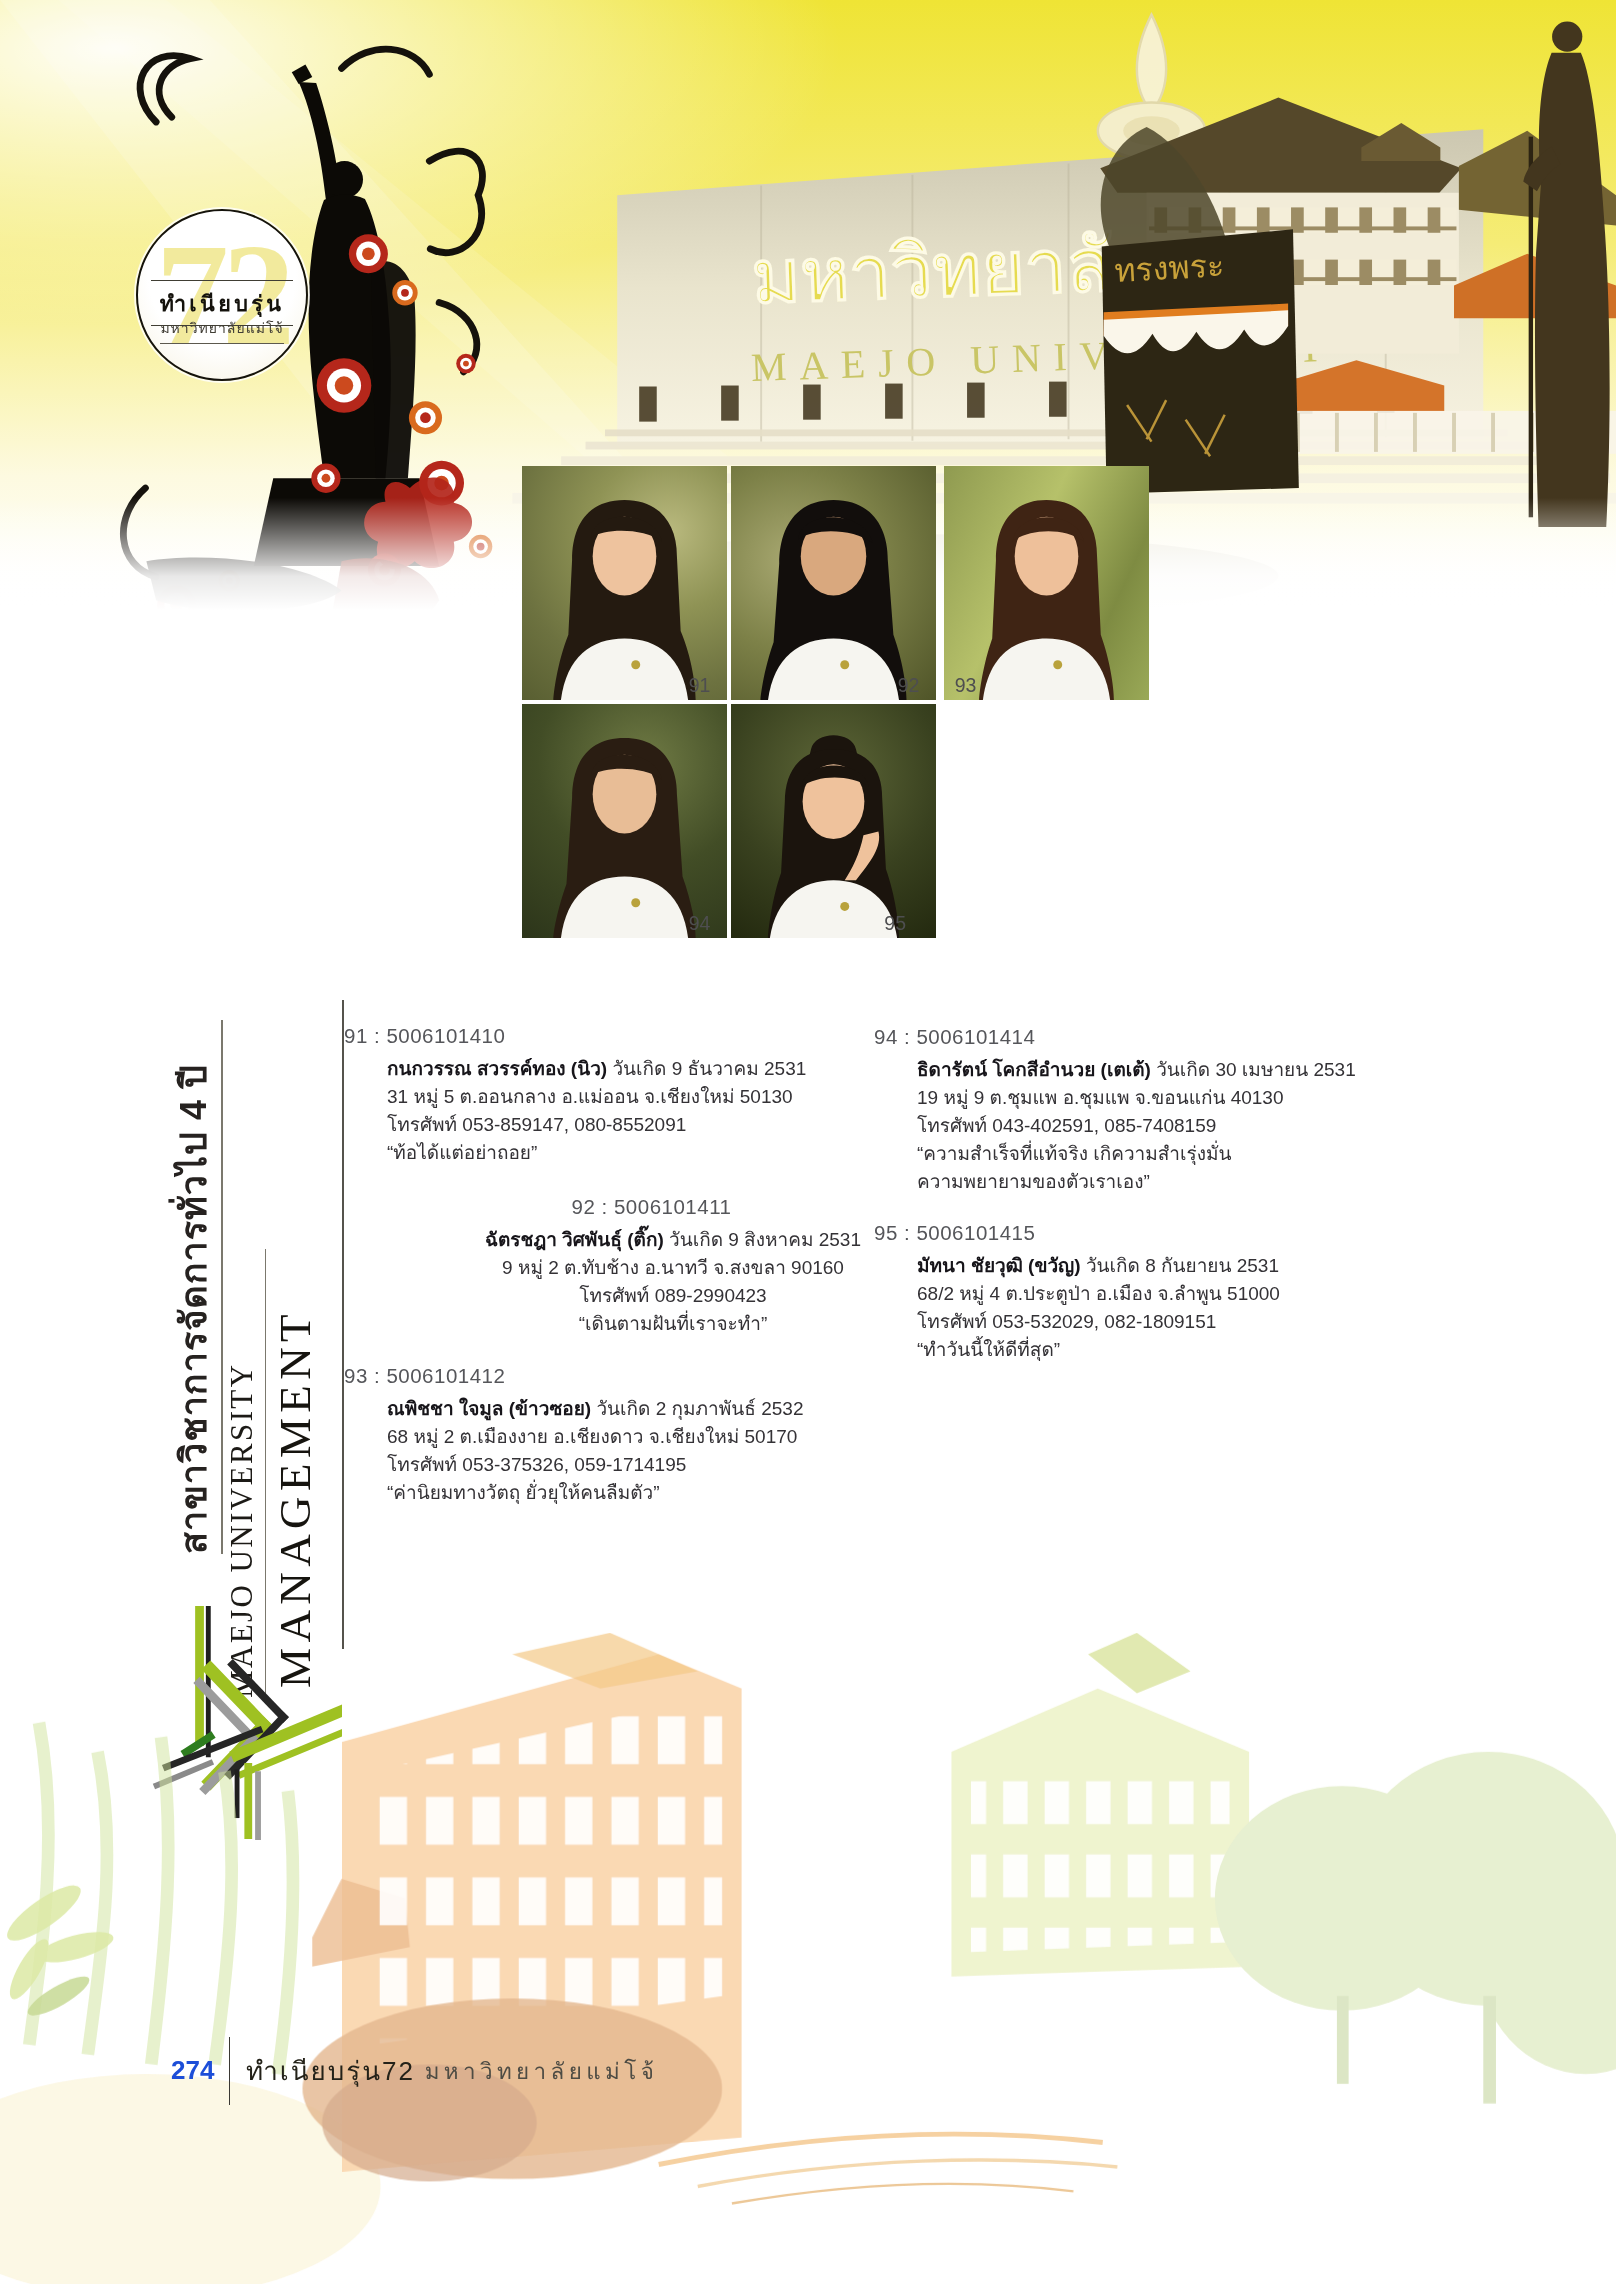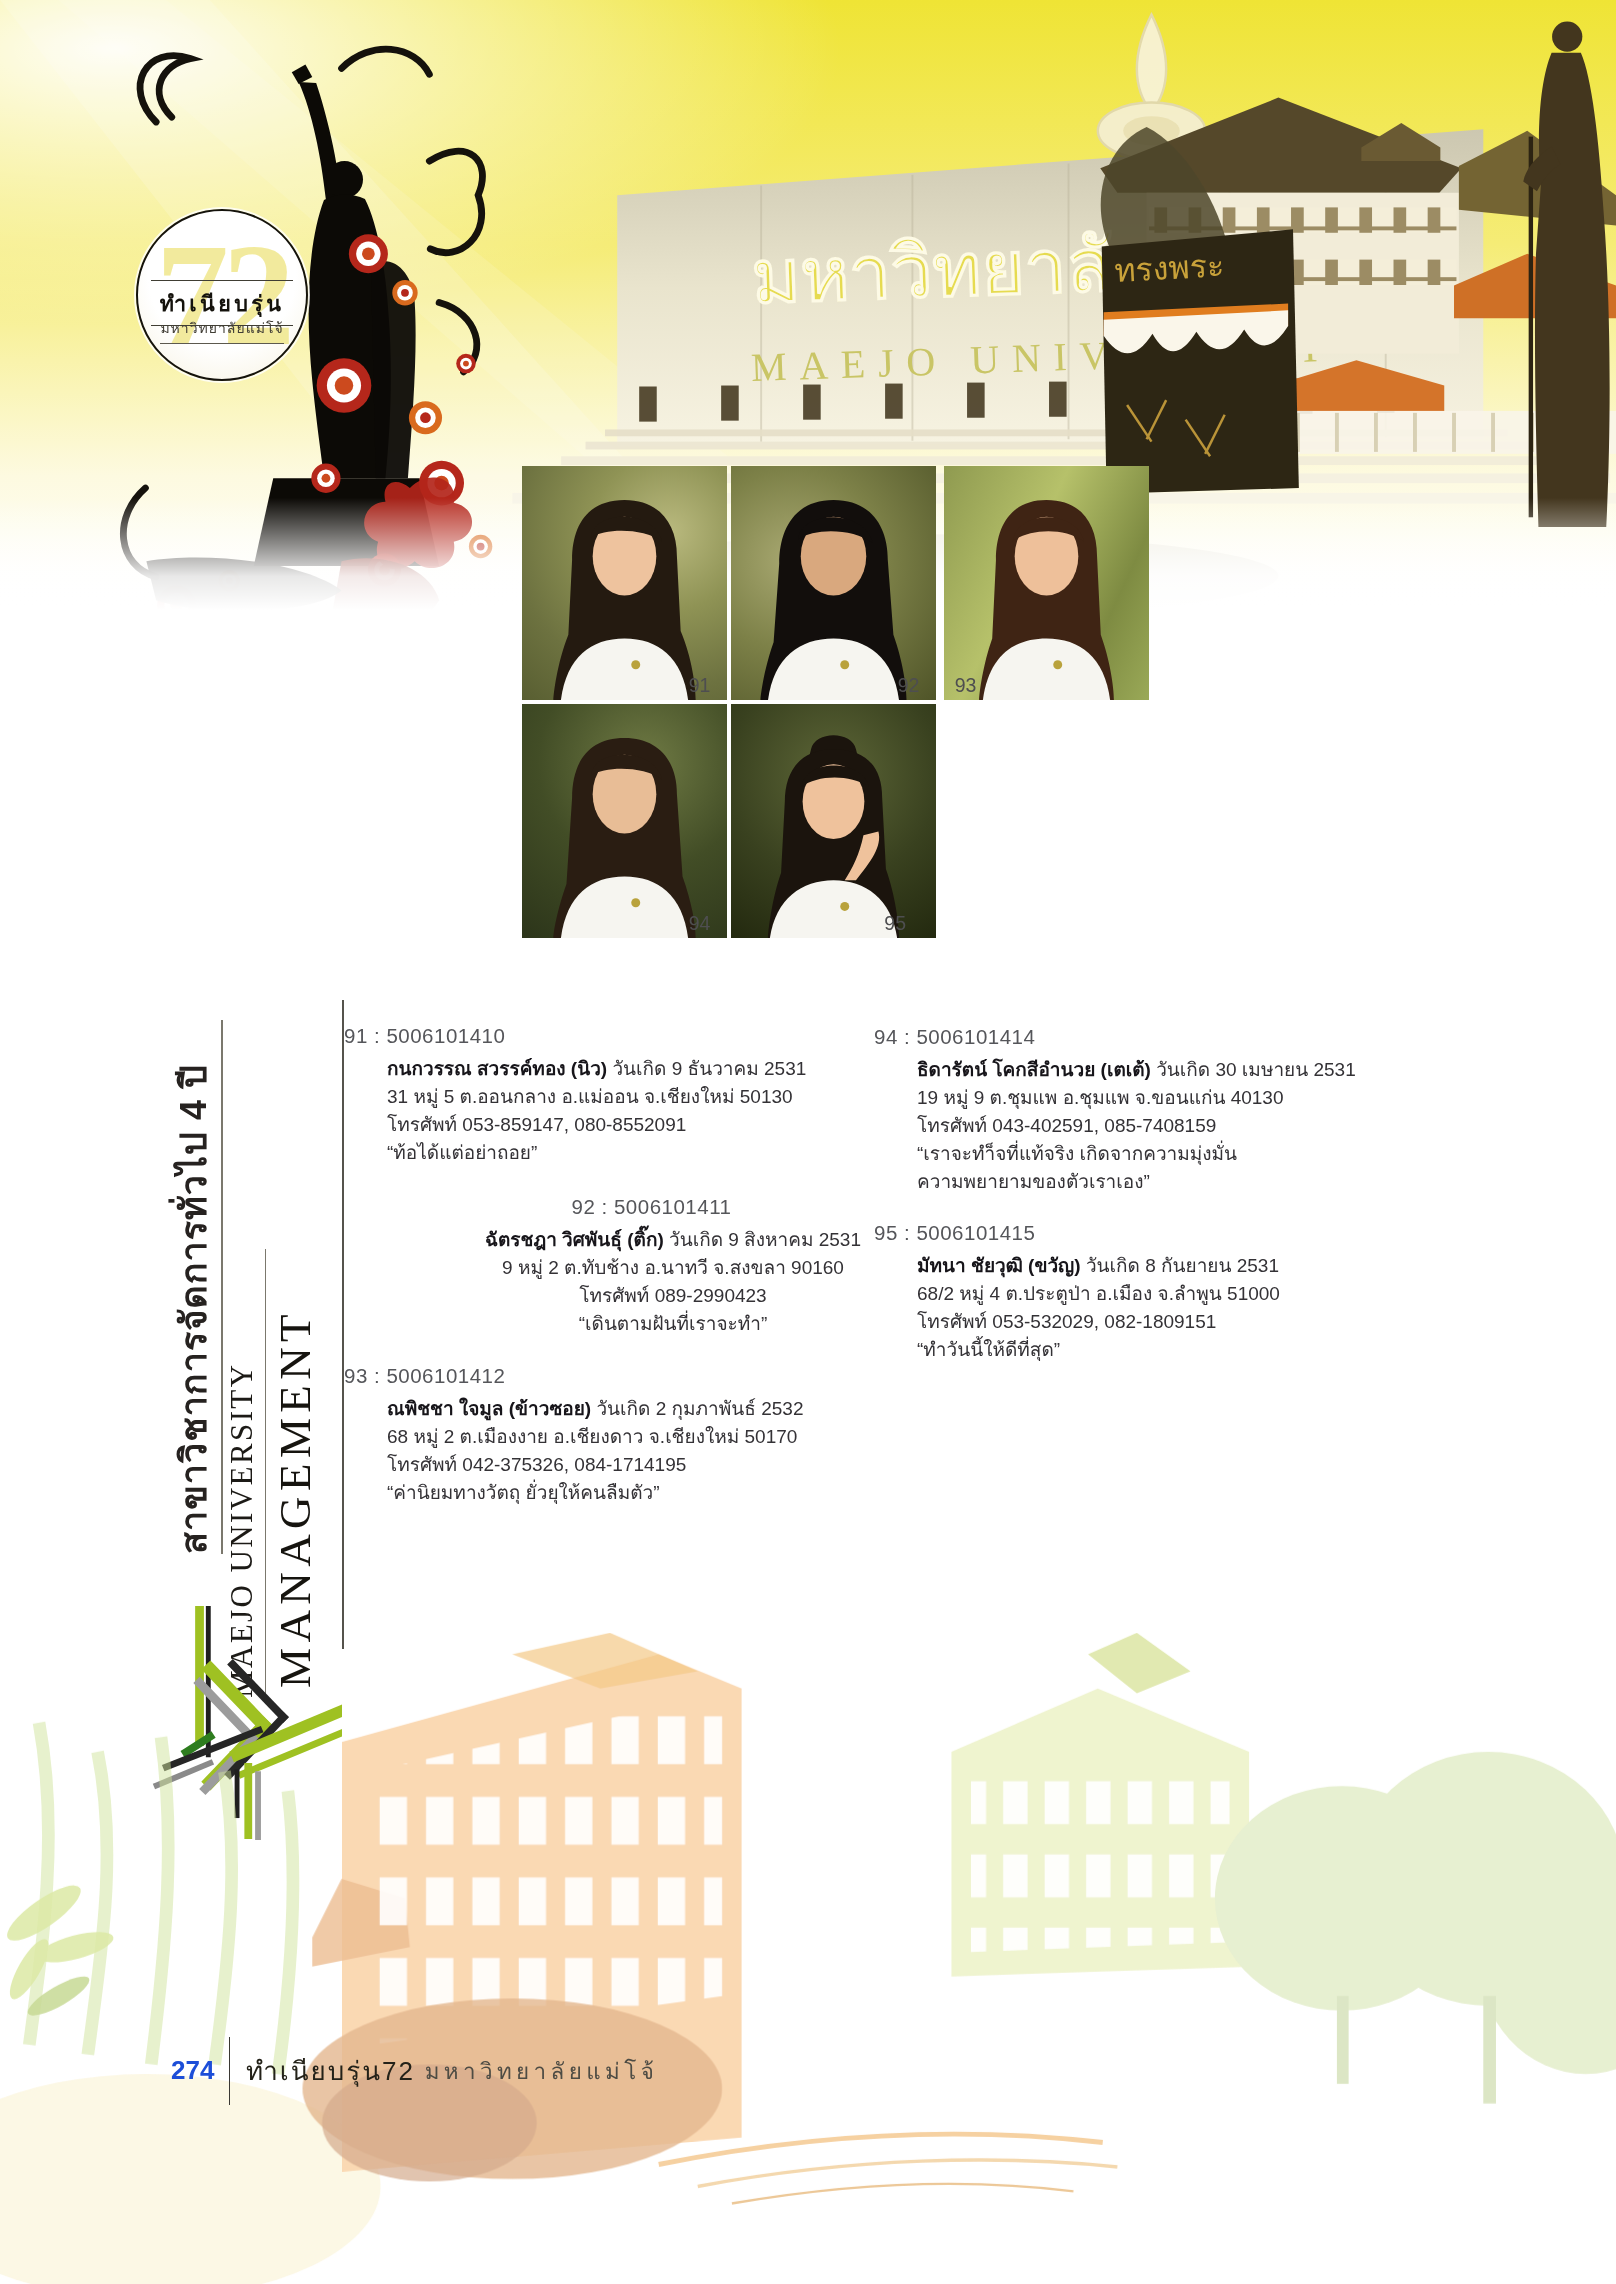--- a/index.html
+++ b/index.html
@@ -368,32 +368,32 @@
       <div class="line">โทรศัพท์ 089-2990423</div>
       <div class="line">“เดินตามฝันที่เราจะทำ”</div>
       <div class="line"></div>
     </div>
   </div>
   <div class="entry e93">
     <div class="id-line"><span>93</span><span> : </span><span>5006101412</span></div>
     <div class="entry-body">
       <div class="line"><span class="name">ณพิชชา ใจมูล (ข้าวซอย)</span> <span>วันเกิด 2 กุมภาพันธ์ 2532</span></div>
       <div class="line">68 หมู่ 2 ต.เมืองงาย อ.เชียงดาว จ.เชียงใหม่ 50170</div>
-      <div class="line">โทรศัพท์ 042-375326, 084-1714195</div>
+      <div class="line">โทรศัพท์ 053-375326, 059-1714195</div>
       <div class="line">“ค่านิยมทางวัตถุ ยั่วยุให้คนลืมตัว”</div>
       <div class="line"></div>
     </div>
   </div>
   <div class="entry e94">
     <div class="id-line"><span>94</span><span> : </span><span>5006101414</span></div>
     <div class="entry-body">
       <div class="line"><span class="name">ธิดารัตน์ โคกสีอำนวย (เตเต้)</span> <span>วันเกิด 30 เมษายน 2531</span></div>
       <div class="line">19 หมู่ 9 ต.ชุมแพ อ.ชุมแพ จ.ขอนแก่น 40130</div>
       <div class="line">โทรศัพท์ 043-402591, 085-7408159</div>
-      <div class="line">“เราจะทำ็จที่แท้จริง เกิดจากความมุ่งมั่น</div>
+      <div class="line">“ความสำเร็จที่แท้จริง เกิความสำเรุ่งมั่น</div>
       <div class="line">ความพยายามของตัวเราเอง”</div>
     </div>
   </div>
   <div class="entry e95">
     <div class="id-line"><span>95</span><span> : </span><span>5006101415</span></div>
     <div class="entry-body">
       <div class="line"><span class="name">มัทนา ชัยวุฒิ (ขวัญ)</span> <span>วันเกิด 8 กันยายน 2531</span></div>
       <div class="line">68/2 หมู่ 4 ต.ประตูป่า อ.เมือง จ.ลำพูน 51000</div>
       <div class="line">โทรศัพท์ 053-532029, 082-1809151</div>
       <div class="line">“ทำวันนี้ให้ดีที่สุด”</div>

